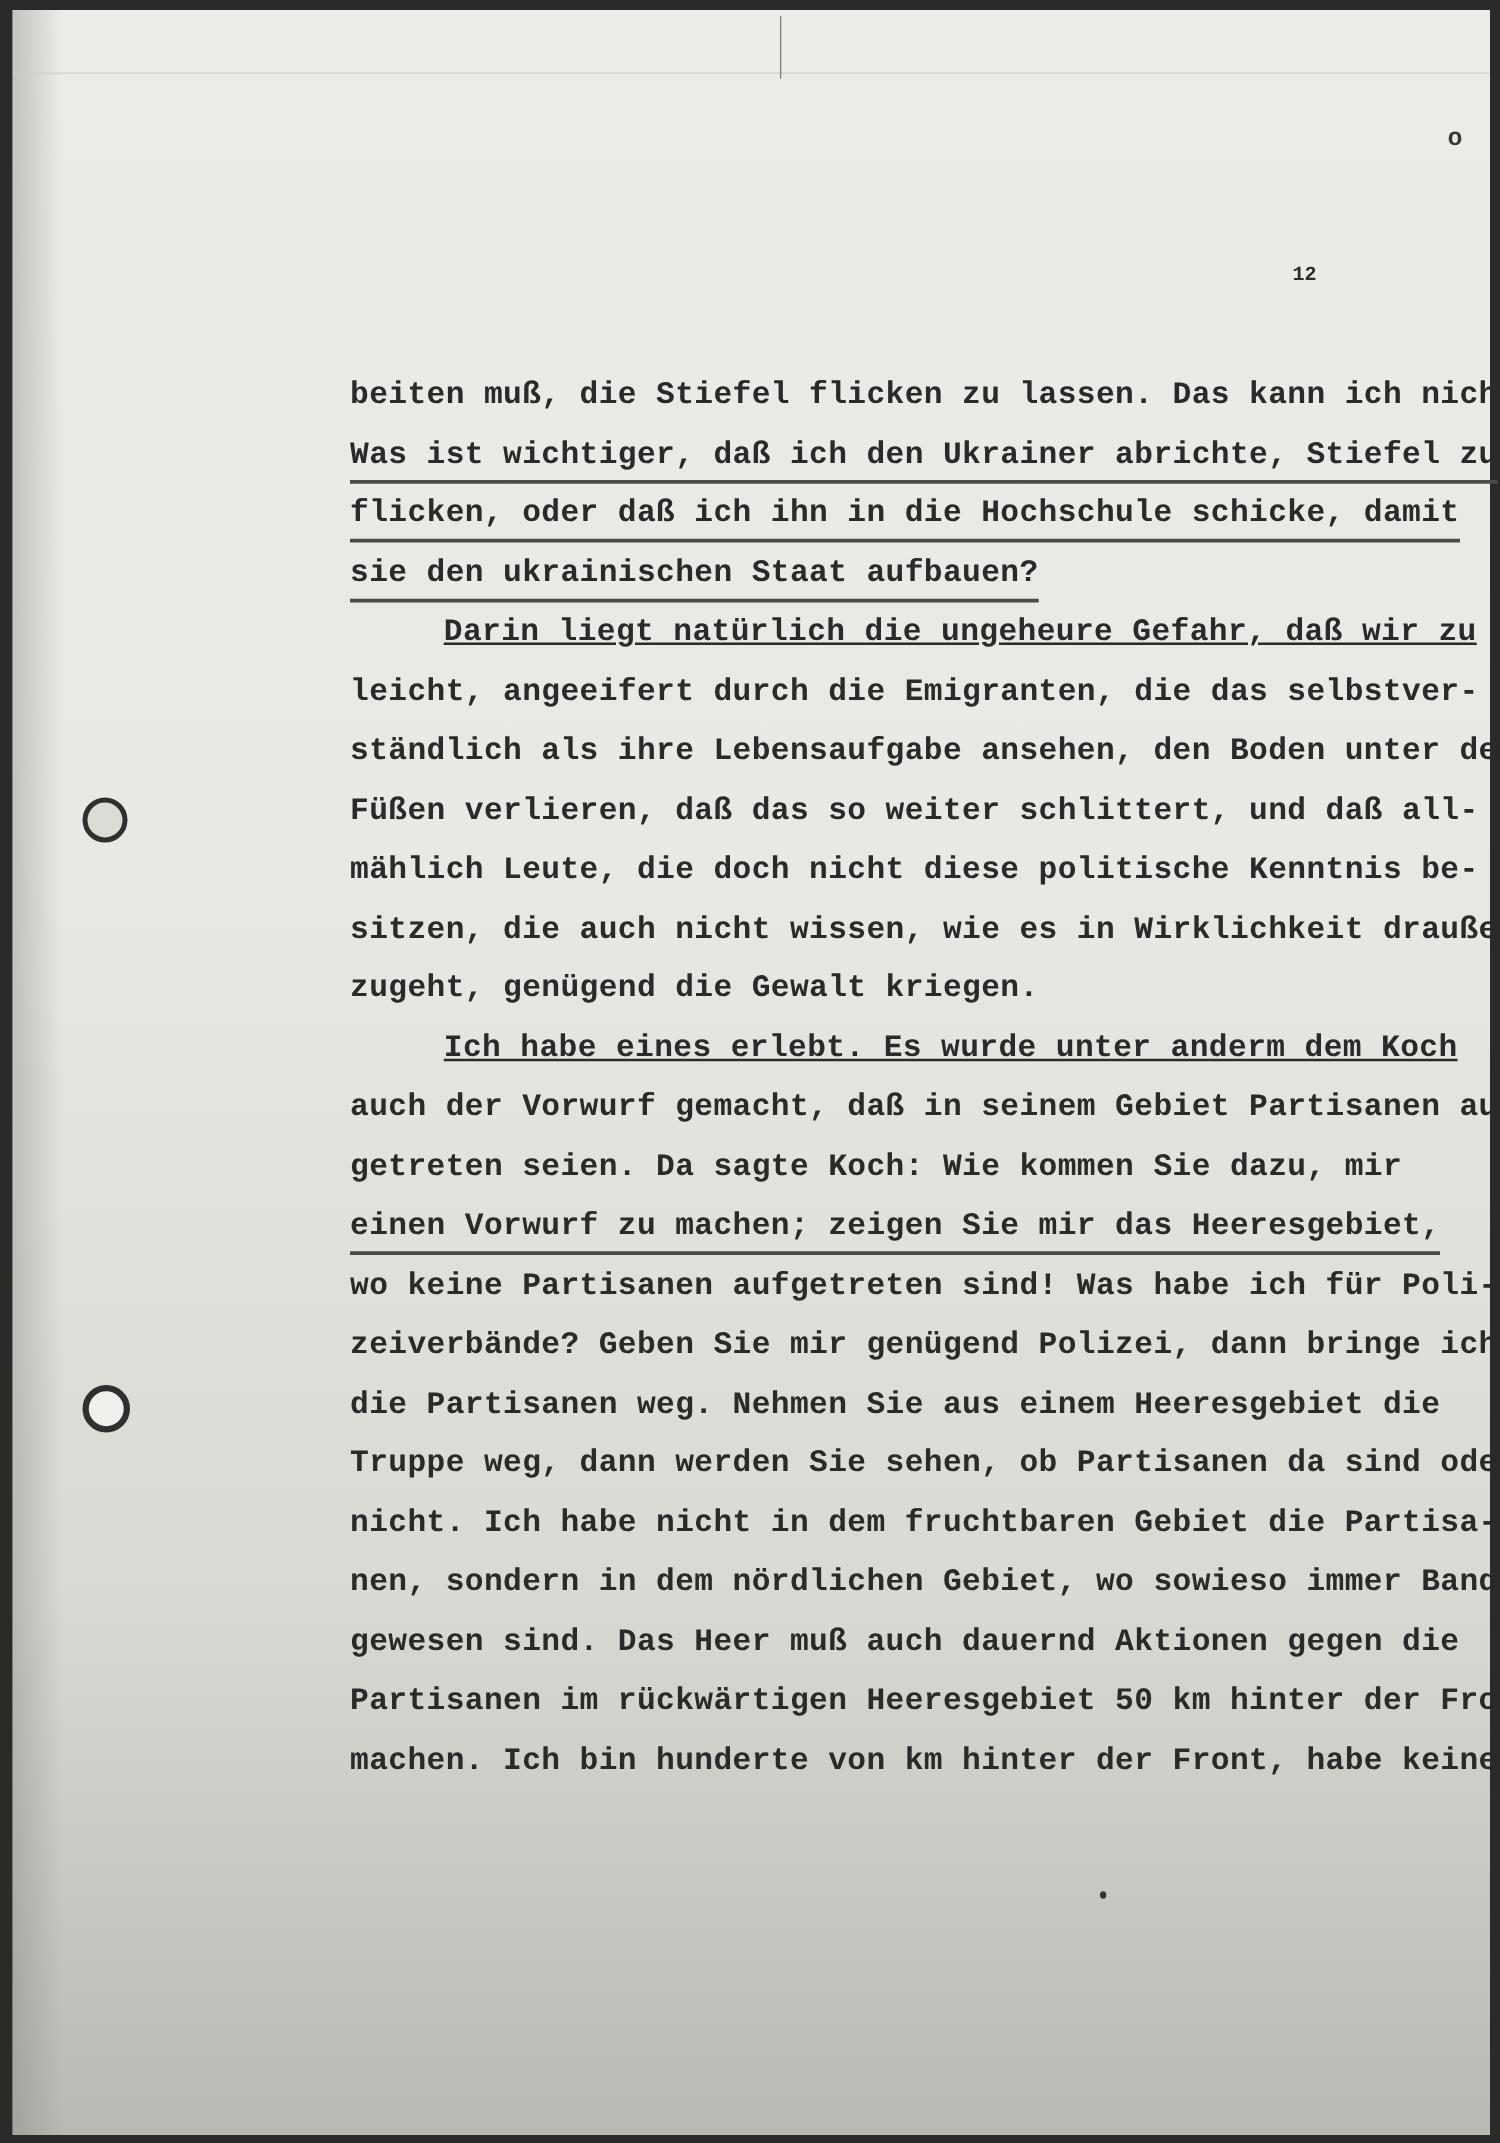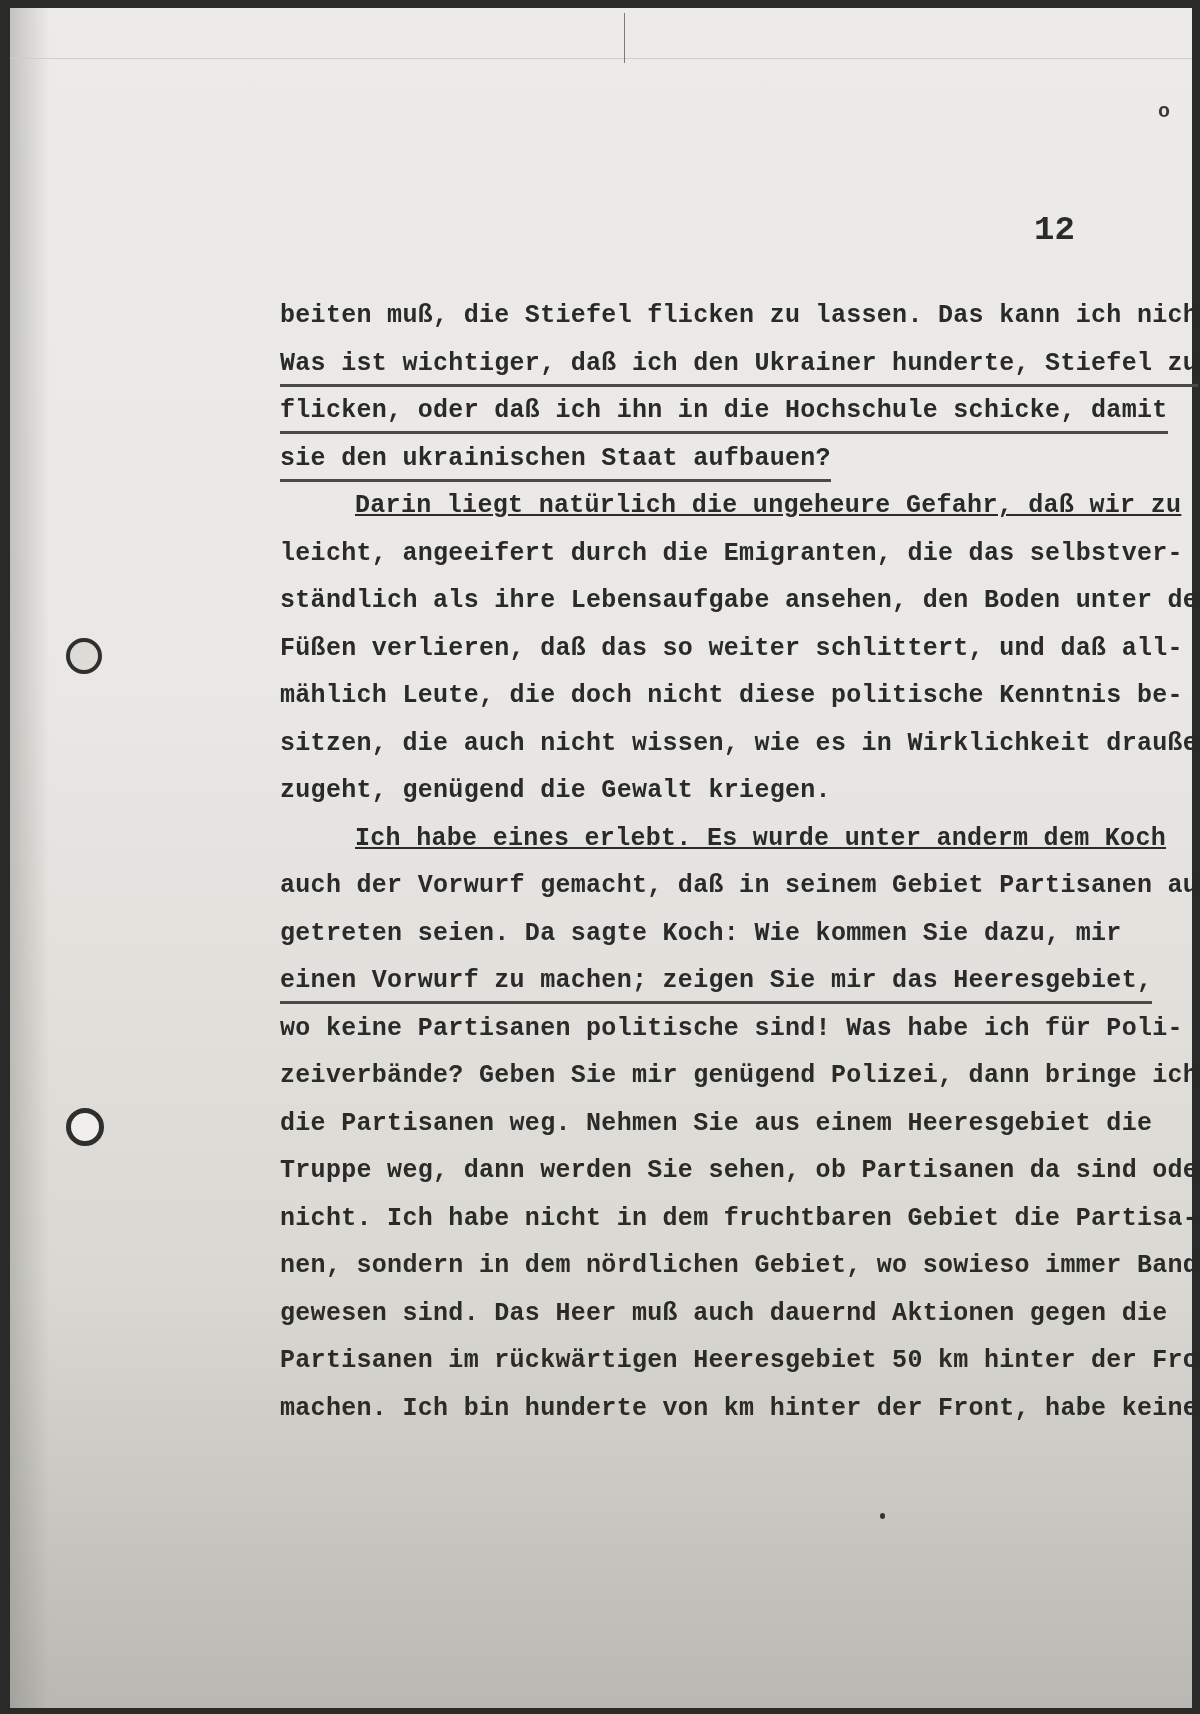--- a/index.html
+++ b/index.html
@@ -15,21 +15,21 @@
   .page::before {
     content: ""; position: absolute; left: 0; top: 0; bottom: 0; width: 40px;
     background: linear-gradient(90deg, rgba(120,120,115,0.35), rgba(120,120,115,0));
   }
   .fold { position: absolute; left: 0; right: 0; top: 50px; height: 1px; background: #d0cfca; }
   .tab-mark { position: absolute; left: 614px; top: 5px; width: 1px; height: 50px; background: #7a7a78; }
   .corner-mark {
     position: absolute; left: 1148px; top: 92px; font-size: 20px; font-weight: bold; color: #3a3a38;
   }
   .page-number {
-    position: absolute; left: 1024px; top: 203px; font-size: 34px; font-weight: bold; color: #2b2b29;
+    position: absolute; left: 1024px; top: 203px; font-size: 16px; font-weight: bold; color: #2b2b29;
   }
   .punch-hole {
     position: absolute; width: 28px; height: 28px; border-radius: 50%;
     border: 4px solid #2f2f2d; background: #dcdbd6;
   }
   .punch-1 { left: 56px; top: 630px; }
   .punch-2 { left: 56px; top: 1100px; background: #f0efec; border-width: 5px; }
   .text-block {
     position: absolute; left: 270px; top: 293px; width: 900px;
     font-size: 25px; font-weight: bold; color: #2a2a28; letter-spacing: 0.3px;
@@ -45,35 +45,35 @@
 <div class="page">
   <div class="fold"></div>
   <div class="tab-mark"></div>
   <div class="corner-mark">o</div>
   <div class="page-number">12</div>
   <div class="punch-hole punch-1"></div>
   <div class="punch-hole punch-2"></div>
 
   <div class="text-block">
     <div class="line"><span>beiten muß, die Stiefel flicken zu lassen.  Das kann ich nicht,</span></div>
-    <div class="line"><span class="ul">Was ist wichtiger, daß ich den Ukrainer hunderte, Stiefel zu</span></div>
+    <div class="line"><span class="ul">Was ist wichtiger, daß ich den Ukrainer abrichte, Stiefel zu</span></div>
     <div class="line"><span class="ul">flicken, oder daß ich ihn in die Hochschule schicke, damit</span></div>
     <div class="line"><span class="ul">sie den ukrainischen Staat aufbauen?</span></div>
     <div class="line indent"><span>Darin liegt natürlich die ungeheure Gefahr, daß wir zu</span></div>
     <div class="line"><span>leicht, angeeifert durch die Emigranten, die das selbstver-</span></div>
     <div class="line"><span>ständlich als ihre Lebensaufgabe ansehen, den Boden unter den</span></div>
     <div class="line"><span>Füßen verlieren, daß das so weiter schlittert, und daß all-</span></div>
     <div class="line"><span>mählich Leute, die doch nicht diese politische Kenntnis be-</span></div>
     <div class="line"><span>sitzen, die auch nicht wissen, wie es in Wirklichkeit draußen</span></div>
     <div class="line"><span>zugeht, genügend die Gewalt kriegen.</span></div>
     <div class="line indent"><span>Ich habe eines erlebt.  Es wurde unter anderm dem Koch</span></div>
     <div class="line"><span>auch der Vorwurf gemacht, daß in seinem Gebiet Partisanen auf-</span></div>
     <div class="line"><span>getreten seien.  Da sagte Koch:  Wie kommen Sie dazu, mir</span></div>
     <div class="line"><span class="ul">einen Vorwurf zu machen; zeigen Sie mir das Heeresgebiet,</span></div>
-    <div class="line"><span>wo keine Partisanen politische sind!  Was habe ich für Poli-</span></div>
+    <div class="line"><span>wo keine Partisanen aufgetreten sind!  Was habe ich für Poli-</span></div>
     <div class="line"><span>zeiverbände?  Geben Sie mir genügend Polizei, dann bringe ich</span></div>
     <div class="line"><span>die Partisanen weg.  Nehmen Sie aus einem Heeresgebiet die</span></div>
     <div class="line"><span>Truppe weg, dann werden Sie sehen, ob Partisanen da sind oder</span></div>
     <div class="line"><span>nicht.  Ich habe nicht in dem fruchtbaren Gebiet die Partisa-</span></div>
     <div class="line"><span>nen, sondern in dem nördlichen Gebiet, wo sowieso immer Banden</span></div>
     <div class="line"><span>gewesen sind.  Das Heer muß auch dauernd Aktionen gegen die</span></div>
     <div class="line"><span>Partisanen im rückwärtigen Heeresgebiet 50 km hinter der Front</span></div>
     <div class="line"><span>machen.  Ich bin hunderte von km hinter der Front, habe keine</span></div>
   </div>
 

